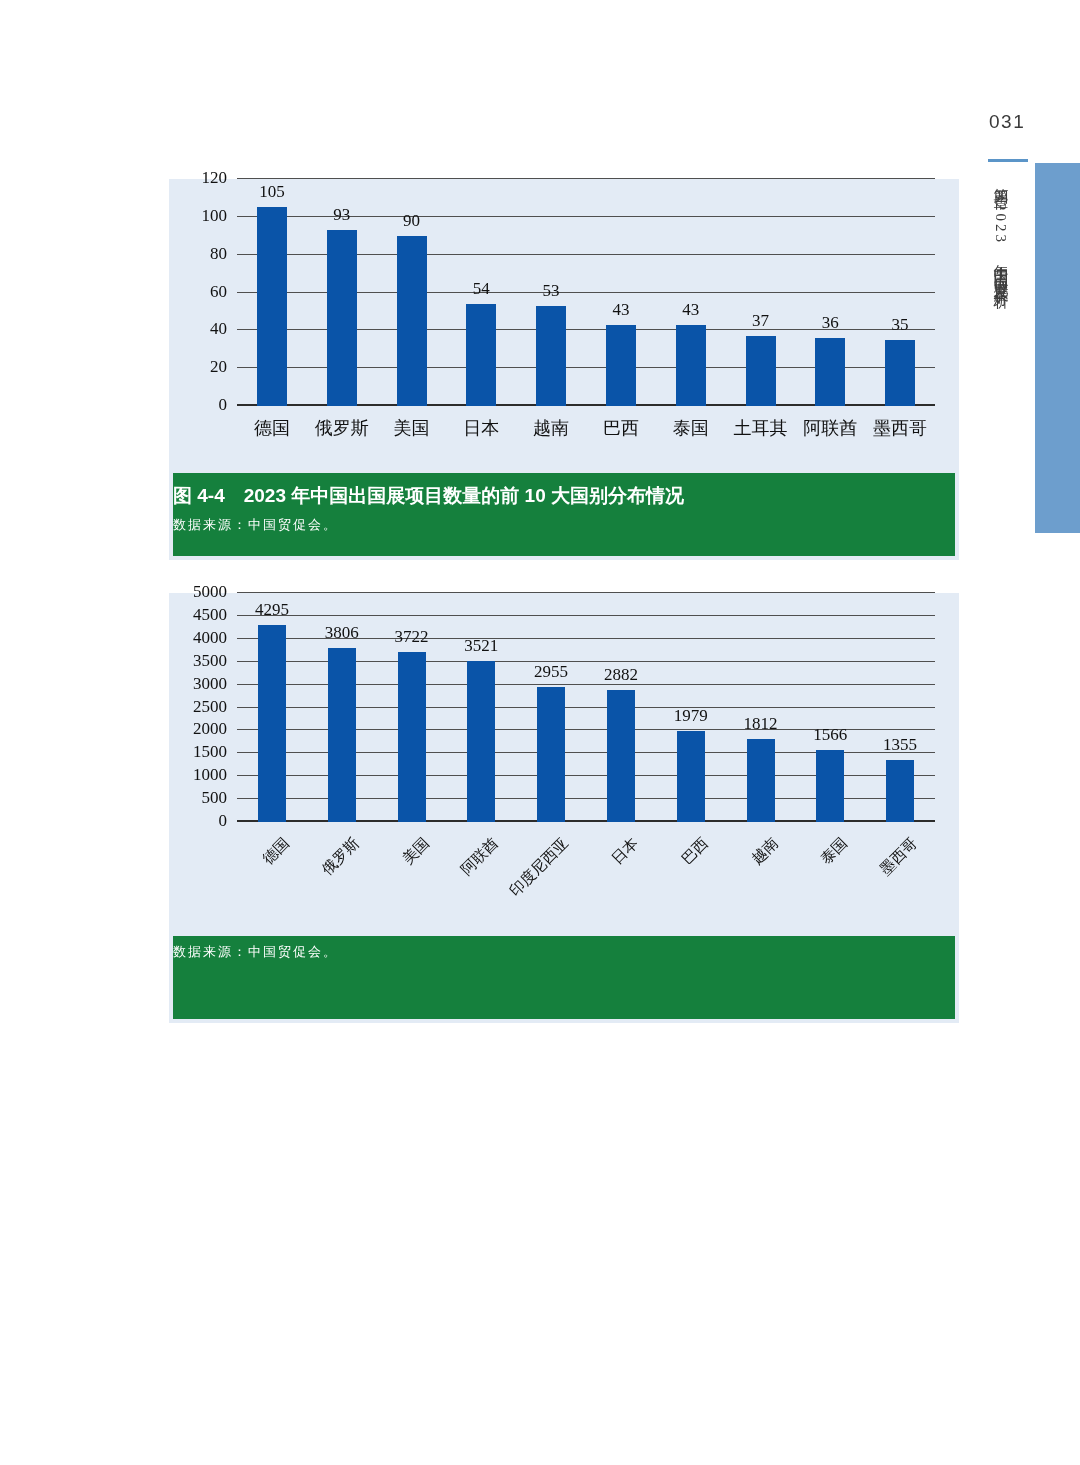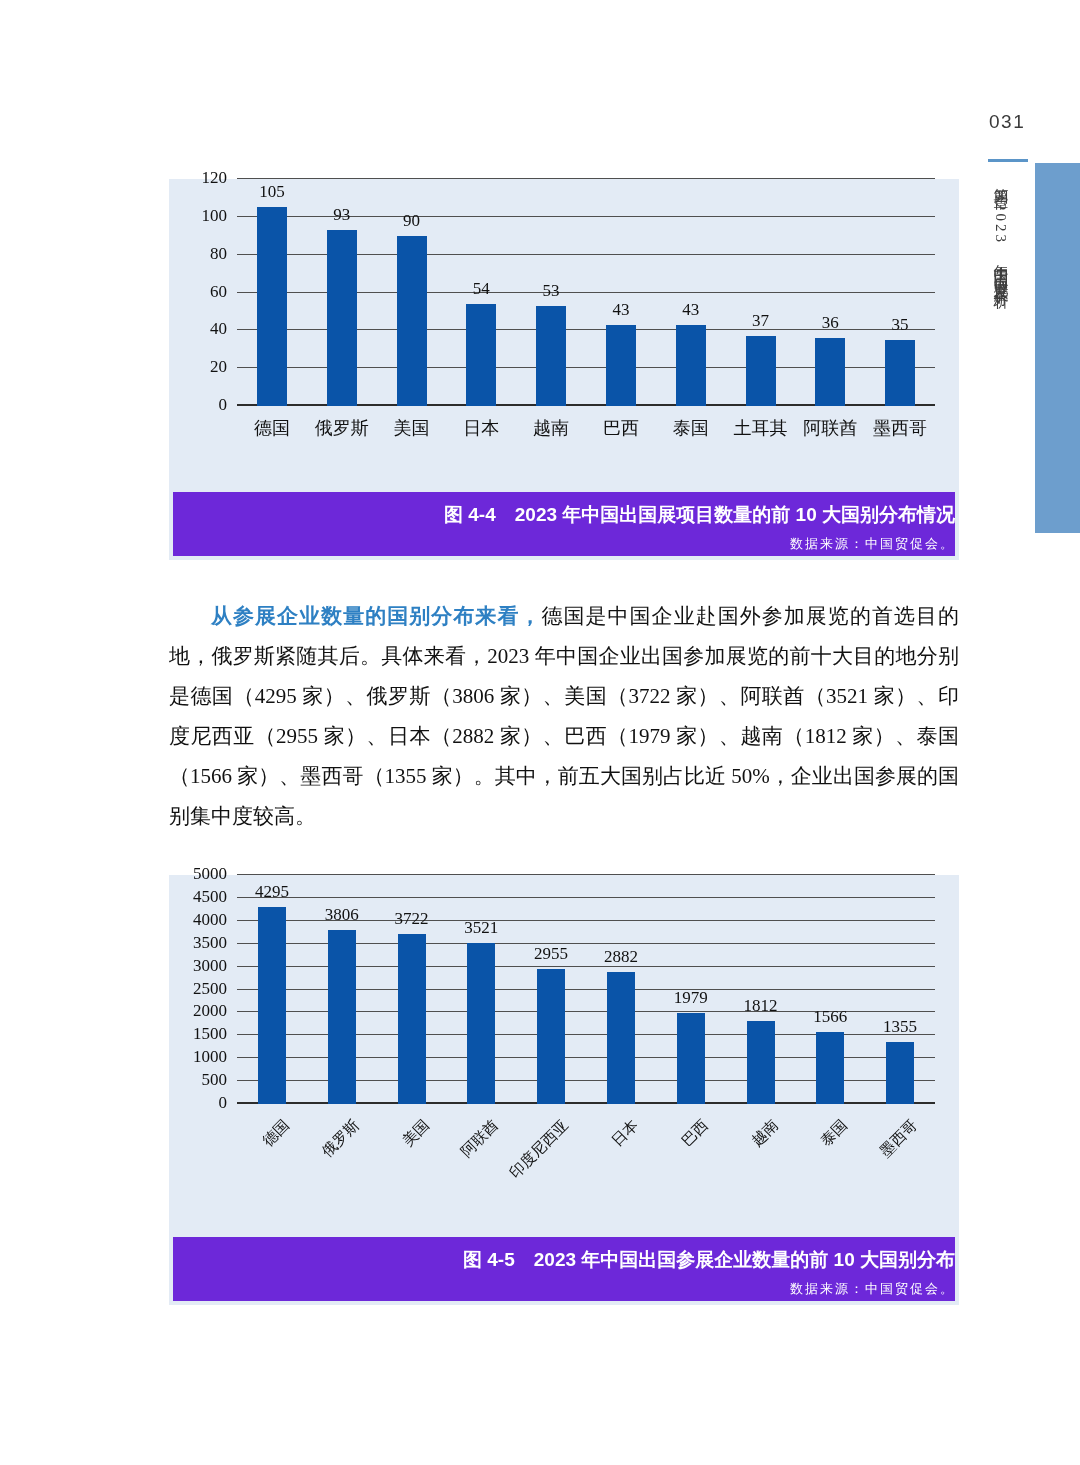--- a/index.html
+++ b/index.html
@@ -62,22 +62,22 @@
     white-space: nowrap;
   }
   .xlabel.rotated {
     left: auto; top: calc(100% + 12px);
     transform-origin: 100% 0;
     transform: translate(8px, 0) rotate(-45deg);
     font-size: 15px;
   }
 
   .caption-band {
-    position: absolute; left: 4px; right: 4px; bottom: 4px; height: 64px;
-    background: #6d28d9; color: #ffffff; text-align: right;
+    position: absolute; left: 4px; right: 4px; bottom: 4px; height: 83px;
+    background: #15803d; color: #ffffff; text-align: left;
     font-family: "Liberation Sans", "DejaVu Sans", sans-serif;
   }
   .caption-title { margin-top: 10px; font-size: 19px; font-weight: bold; }
   .caption-source { margin-top: 7px; font-size: 13px; letter-spacing: 2px; }
 
   
   .body-paragraph {
     margin: 36px 0 39px 145px; width: 790px;
     font: 21px/40px "Liberation Serif", "DejaVu Serif", serif;
     color: #111; text-align: justify; text-indent: 2em;
@@ -143,21 +143,20 @@
         <div class="bar" style="left: 95%; height: 29.1667%; background: rgb(10, 84, 168);"></div>
         <div class="bar-value" style="left: 95%; bottom: calc(29.1667% + 5px);">35</div>
         <div class="xlabel" style="left: 95%;">墨西哥</div>
       </div>
     <div class="caption-band">
       <div class="caption-title">图 4-4　2023 年中国出国展项目数量的前 10 大国别分布情况</div>
       <div class="caption-source">数据来源：中国贸促会。</div>
     </div>
   </section>
 
-  <p class="body-paragraph"><span class="lead">从参展企业数量的国别分布来看，</span><span>德国是中国企业赴国外参加展览的首选目的地，俄罗斯紧随其后。具体来看，2023 年中国企业出国参加展览的前十大目的地分别是德国（4295 家）、俄罗斯（3806 家）、美国（3722 家）、阿联酋（3521 家）、印度尼西亚（2955 家）、日本（2882 家）、巴西（1979 家）、越南（1812 家）、泰国（1566 家）、墨西哥（1355 家）。其中，前五大国别占比近 50%，企业出国参展的国别集中度较高。</span></p>
 
   <section class="figure-panel panel2">
     <div class="chart-plot plot2">
         <div class="gridline baseline" style="bottom: 0%;"></div>
         <div class="ytick" style="bottom: 0%;">0</div>
         <div class="gridline" style="bottom: 10%;"></div>
         <div class="ytick" style="bottom: 10%;">500</div>
         <div class="gridline" style="bottom: 20%;"></div>
         <div class="ytick" style="bottom: 20%;">1000</div>
         <div class="gridline" style="bottom: 30%;"></div>
@@ -201,18 +200,17 @@
         <div class="bar-value" style="left: 75%; bottom: calc(36.24% + 5px);">1812</div>
         <div class="xlabel rotated" style="right: 25%;">越南</div>
         <div class="bar" style="left: 85%; height: 31.32%; background: rgb(10, 84, 168);"></div>
         <div class="bar-value" style="left: 85%; bottom: calc(31.32% + 5px);">1566</div>
         <div class="xlabel rotated" style="right: 15%;">泰国</div>
         <div class="bar" style="left: 95%; height: 27.1%; background: rgb(10, 84, 168);"></div>
         <div class="bar-value" style="left: 95%; bottom: calc(27.1% + 5px);">1355</div>
         <div class="xlabel rotated" style="right: 5%;">墨西哥</div>
       </div>
     <div class="caption-band">
-      <div class="caption-title">图 4-5　2023 年中国出国参展企业数量的前 10 大国别分布</div>
       <div class="caption-source">数据来源：中国贸促会。</div>
     </div>
   </section>
 
 </div>
 
 </body></html>

